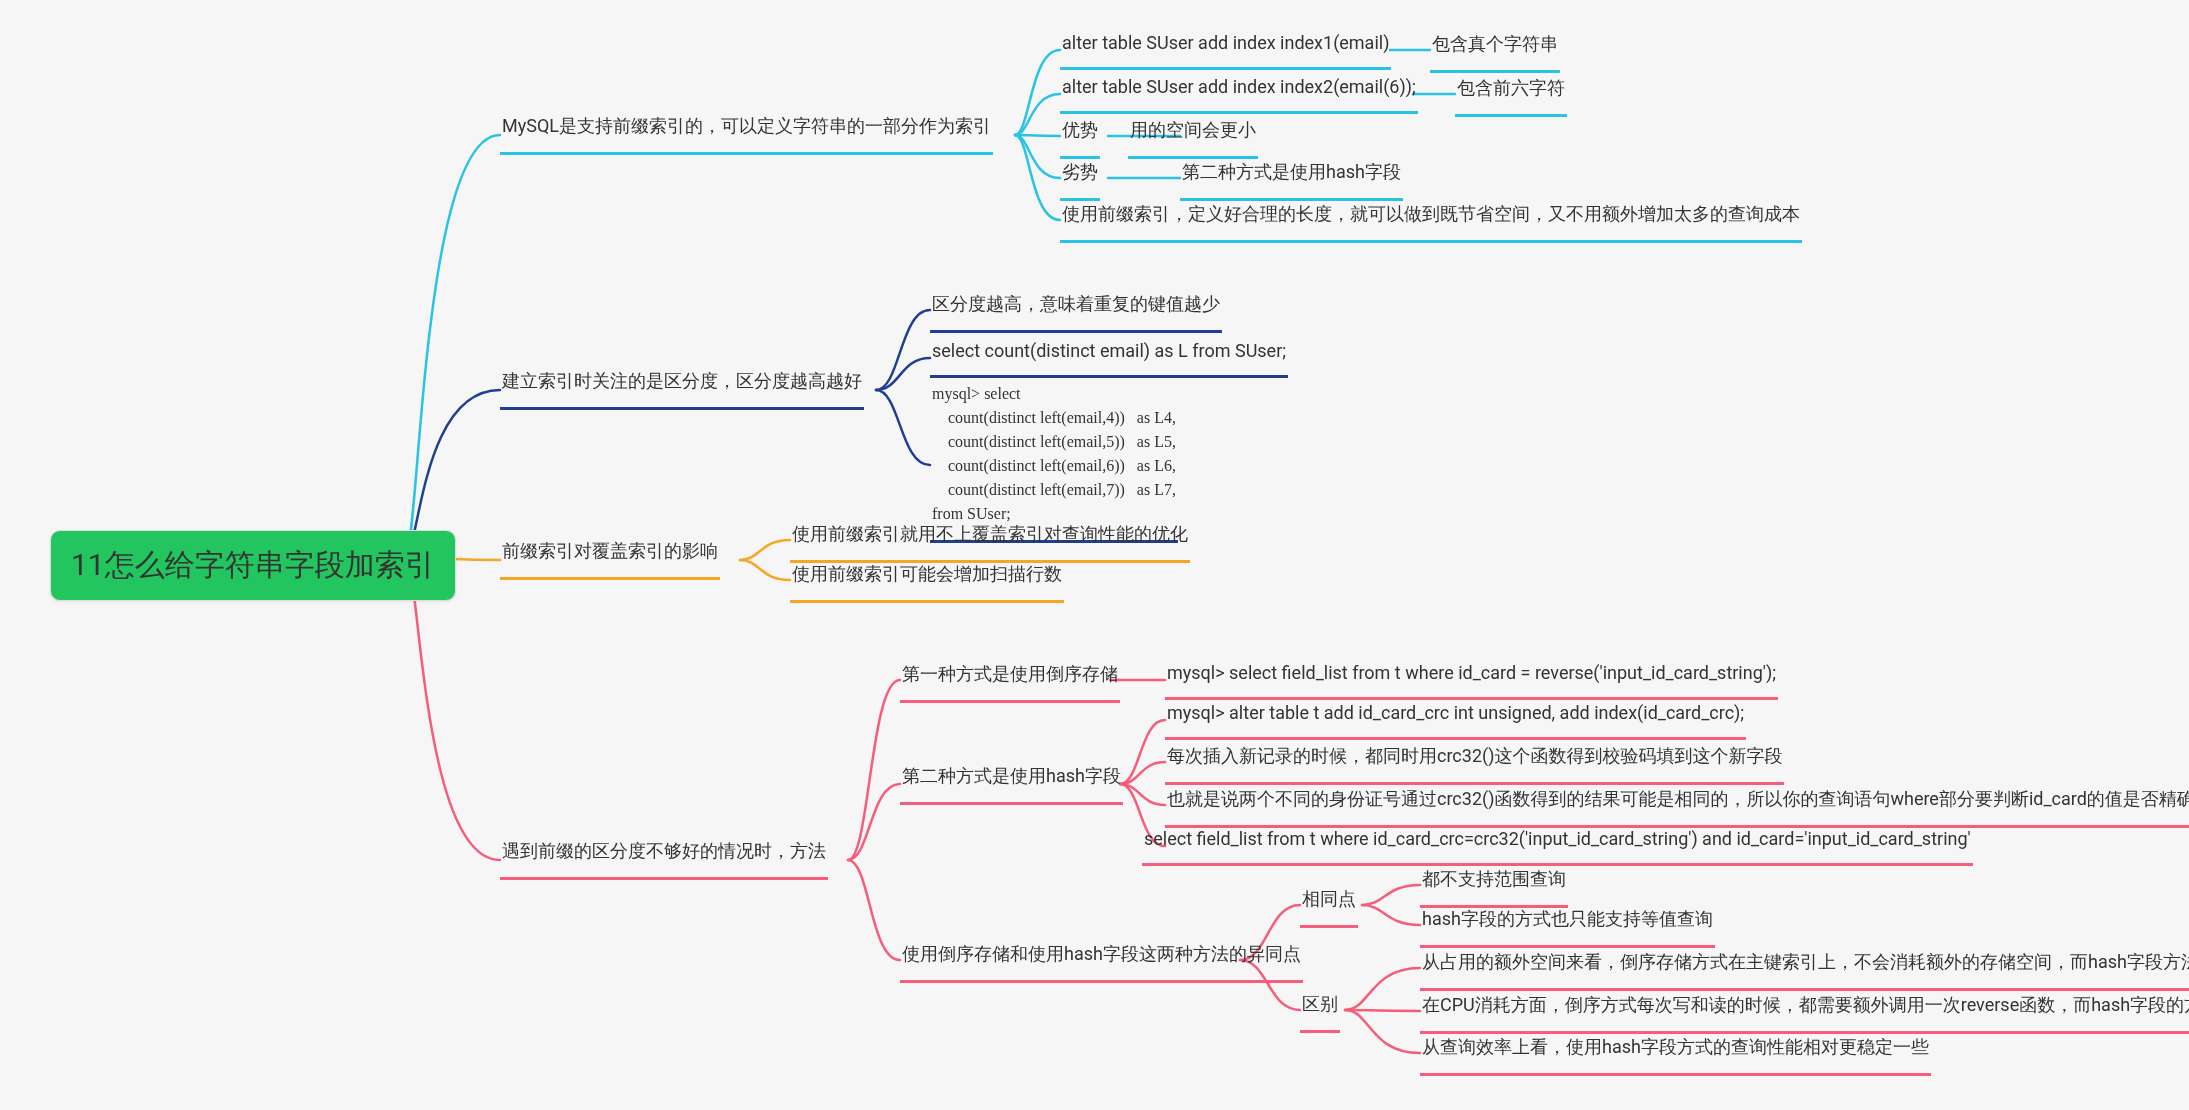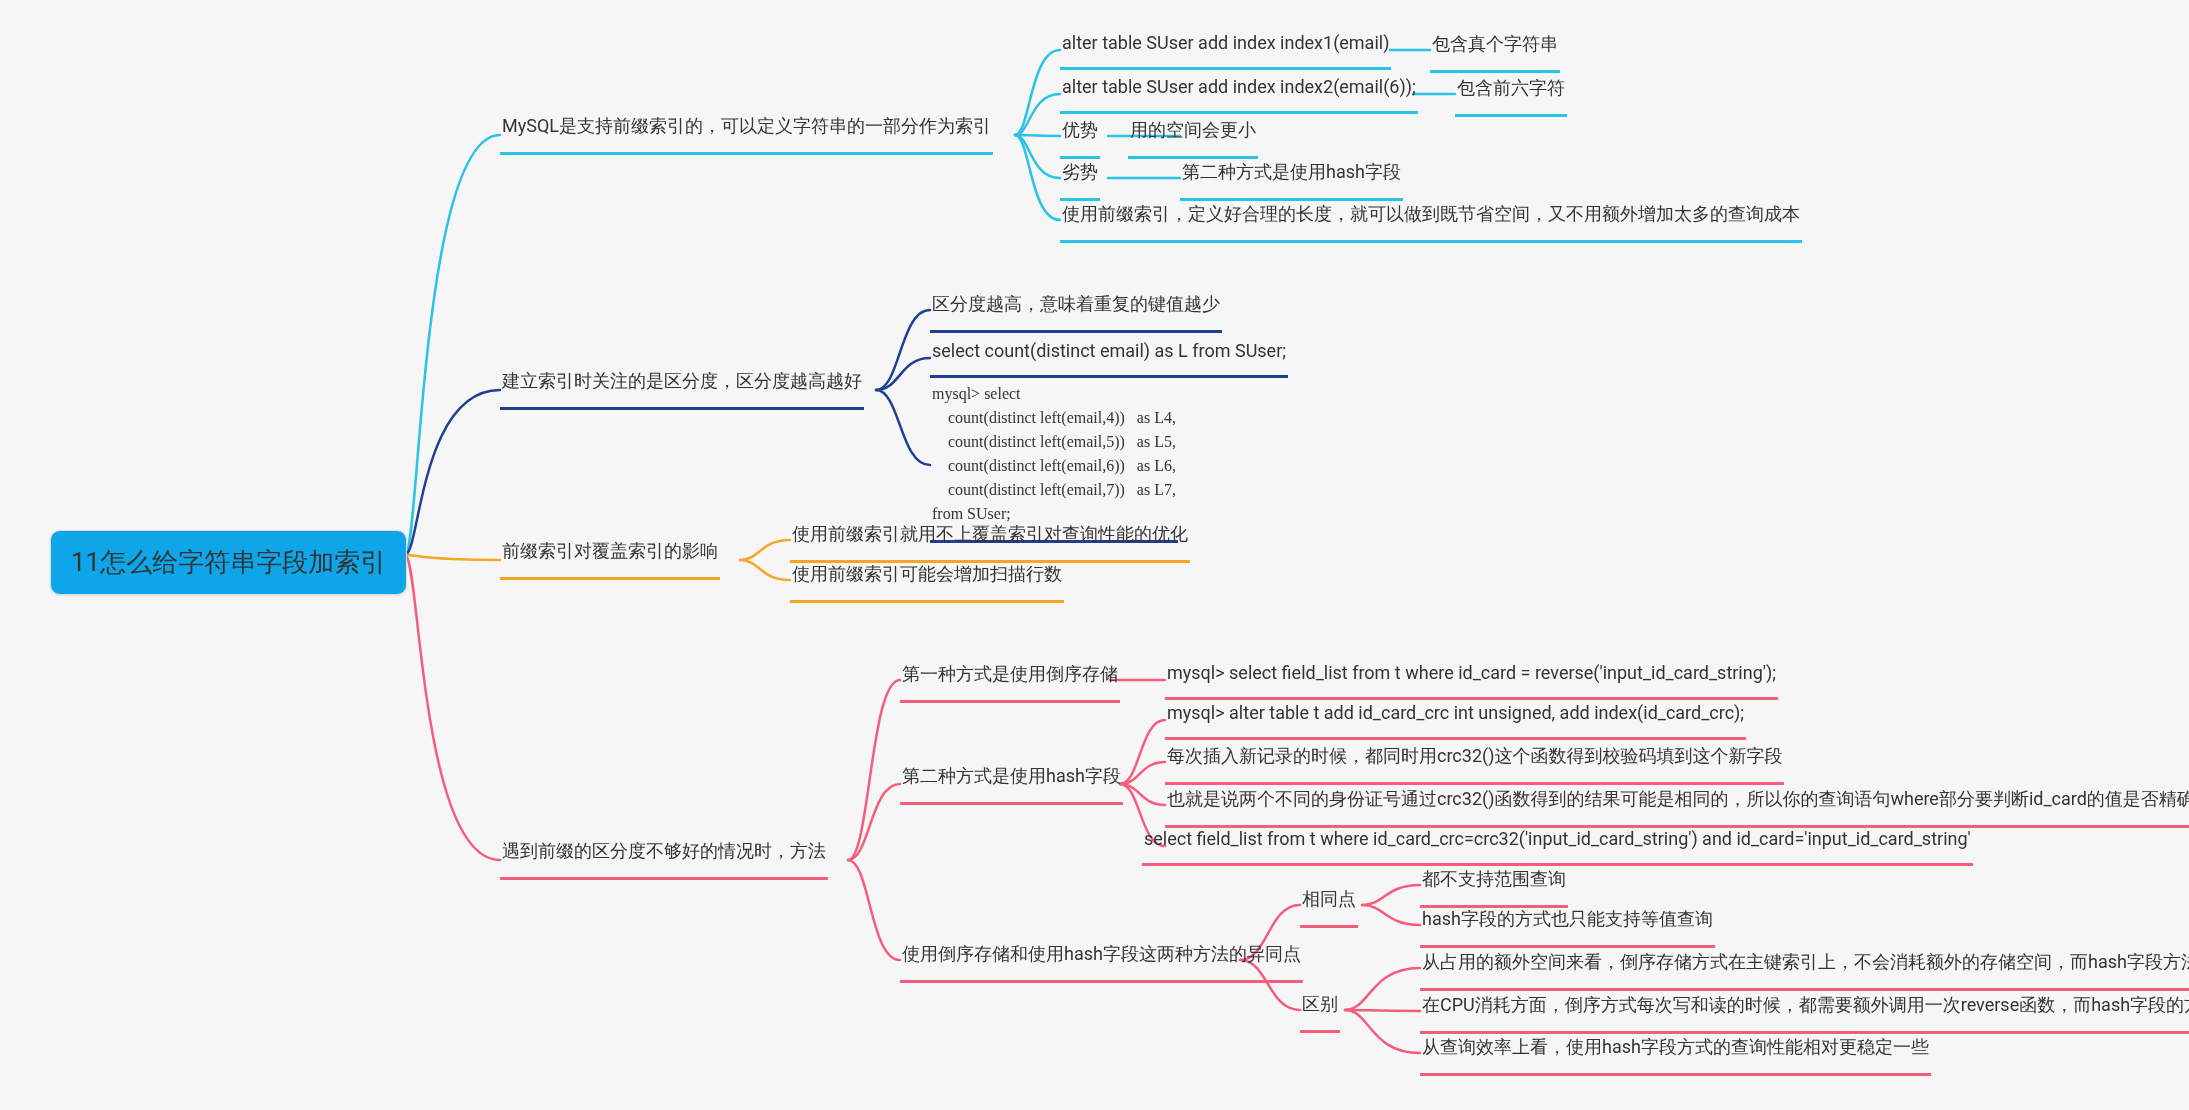--- a/index.html
+++ b/index.html
@@ -1,18 +1,18 @@
 <!DOCTYPE html>
 <html><head>
 <meta charset="utf-8">
 <style>
 html,body{margin:0;padding:0;background:#f6f6f6;font-family:-apple-system,BlinkMacSystemFont,"Segoe UI",Roboto,"Helvetica Neue",Arial,"Noto Sans",sans-serif;color:#333}
 #wrap{position:relative;width:2189px;height:1110px}
 .node{position:absolute;font-size:18px;white-space:nowrap;padding:4px 2px}
-.root{font-size:26px;background:#0ea5e9;border:1px solid #ddd;border-radius:10px;padding:14px 20px;box-shadow:0 1px 3px rgba(0,0,0,.08)}
+.root{font-size:30px;background:#22c55e;border:1px solid #ddd;border-radius:10px;padding:14px 20px;box-shadow:0 1px 3px rgba(0,0,0,.08)}
 .u{border-bottom-width:3px;border-bottom-style:solid;padding-bottom:14px}
 .u.cyan{border-color:#29c3e5}
 .u.navy{border-color:#1f3f93}
 .u.orange{border-color:#f5a623}
 .u.pink{border-color:#f55d7a}
 .code{font-family:Liberation Serif, serif;font-size:16px;line-height:1.5;white-space:pre}
 svg{position:absolute;left:0;top:0;width:2189px;height:1110px;pointer-events:none}
 path{fill:none;stroke-width:2.5;stroke-linecap:round}
 .s-cyan{stroke:#29c3e5}
 .s-navy{stroke:#1f3f93}

